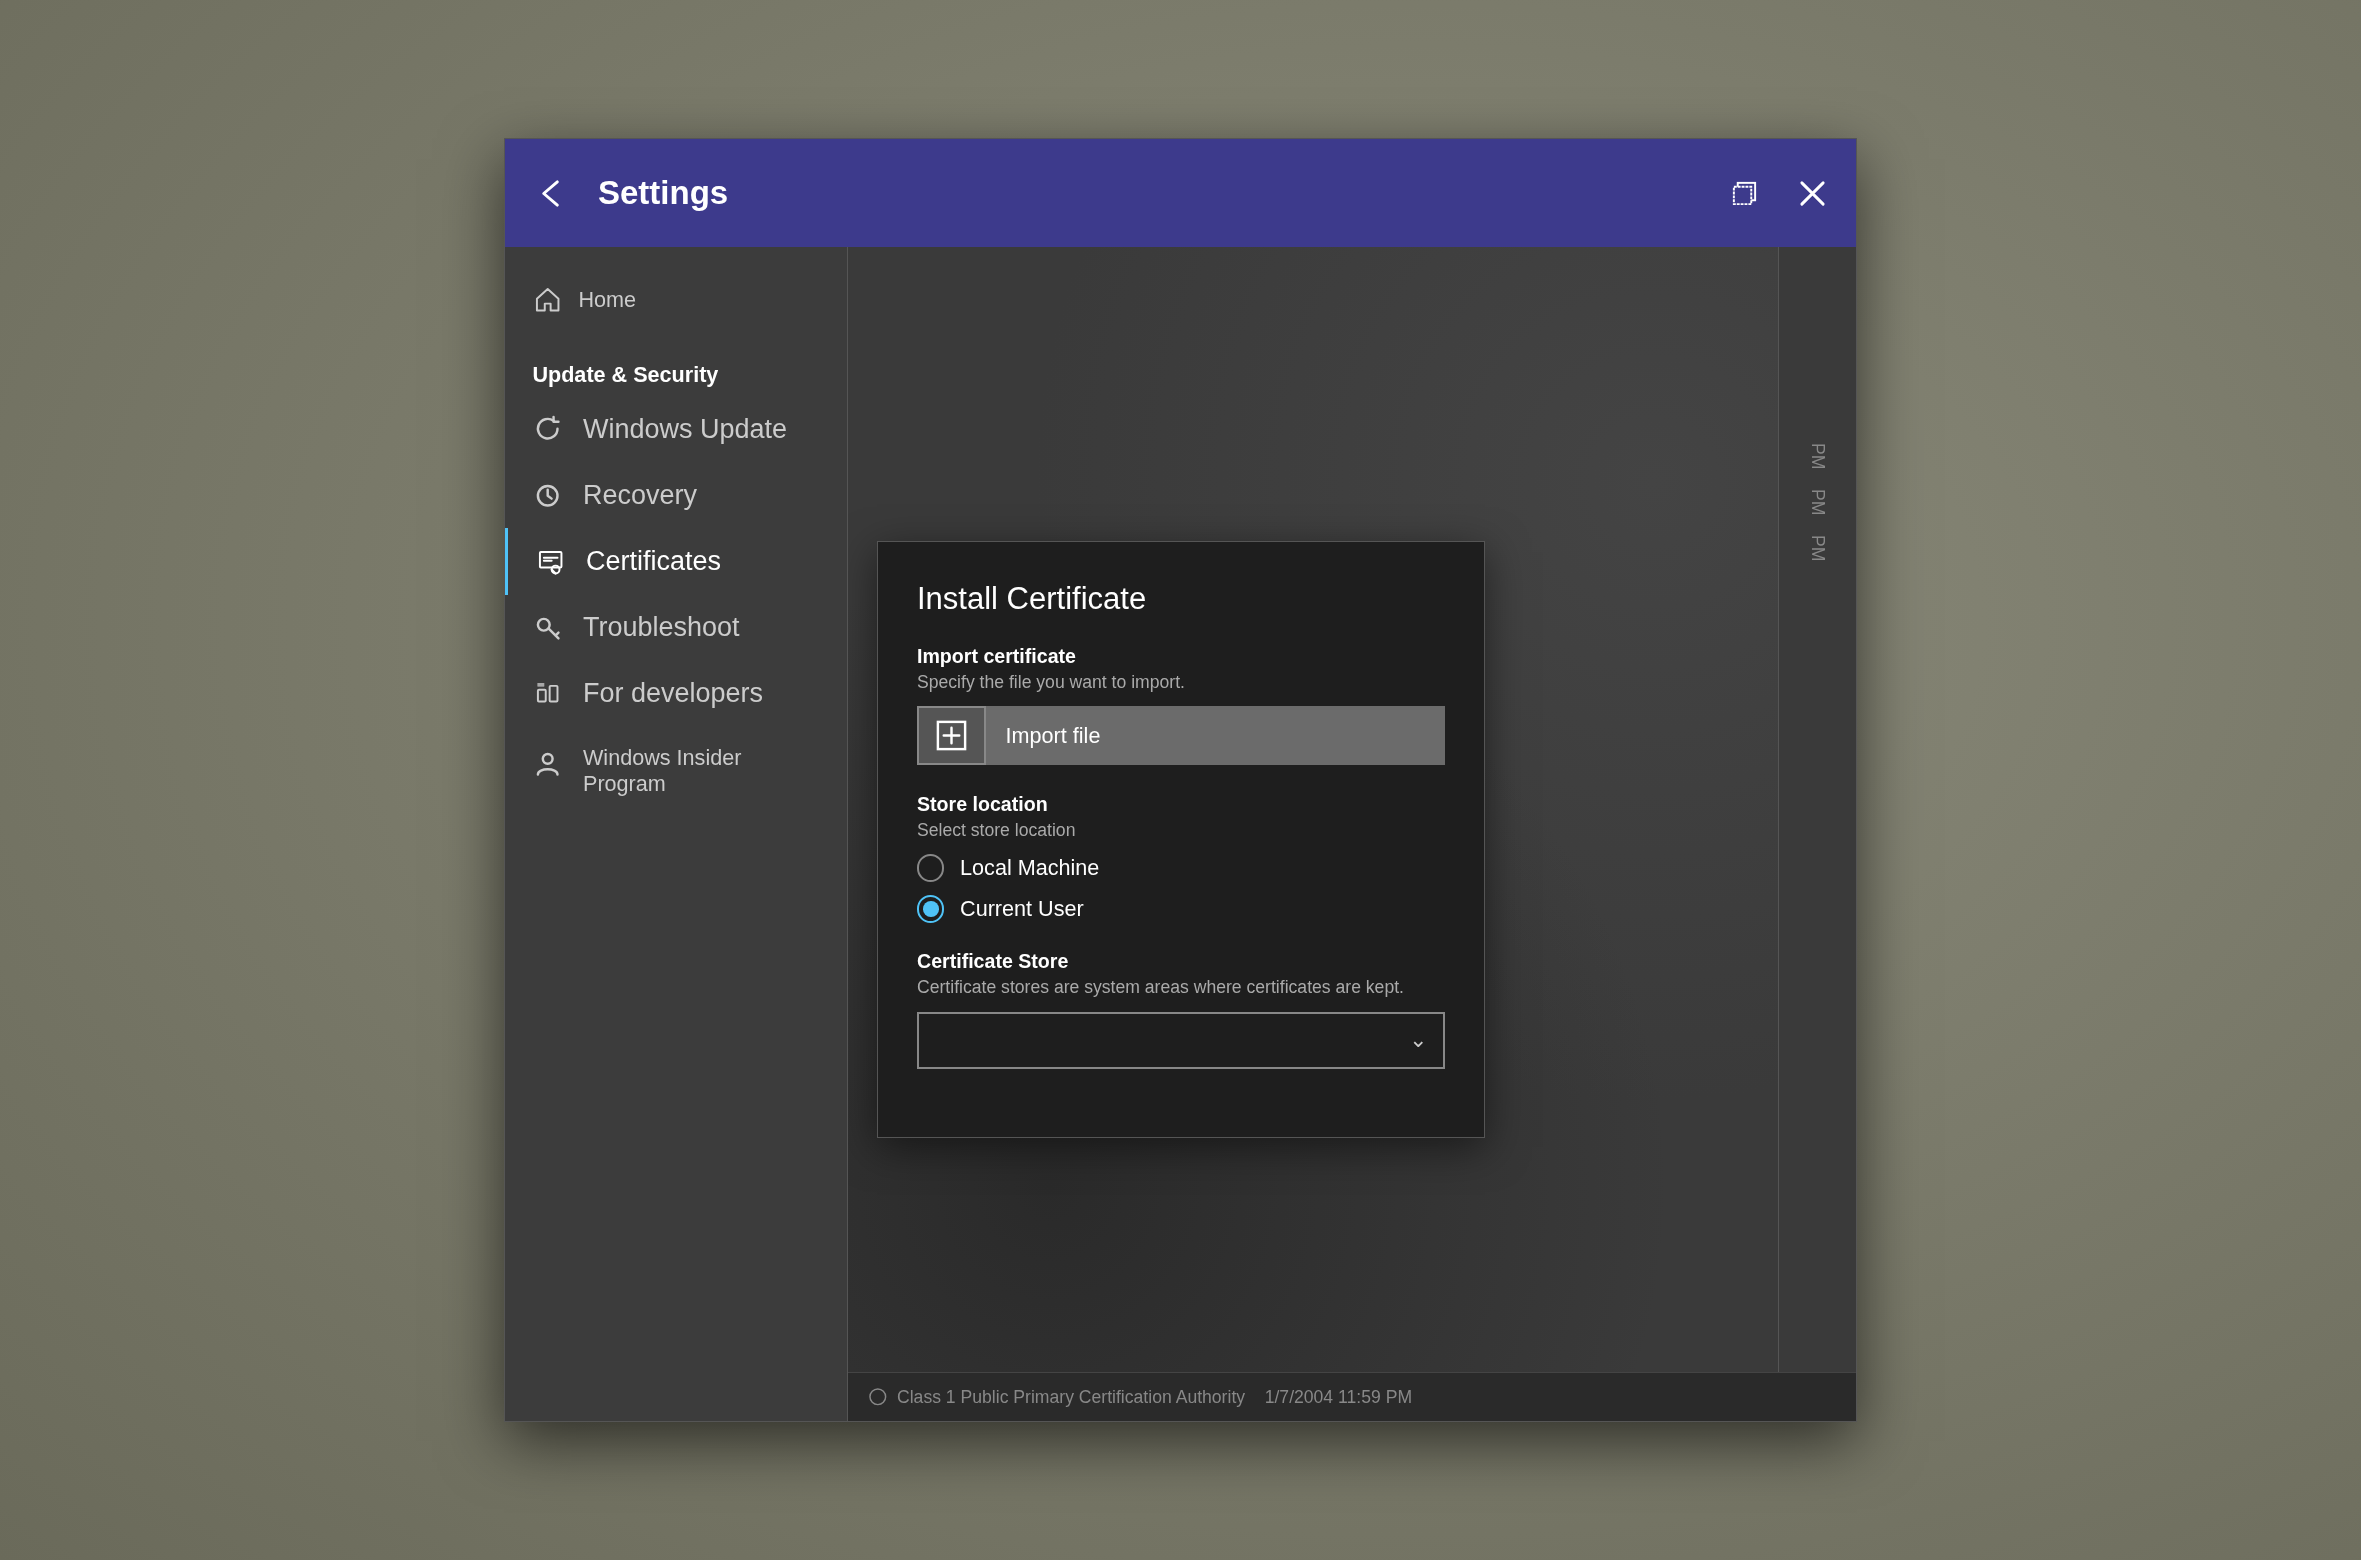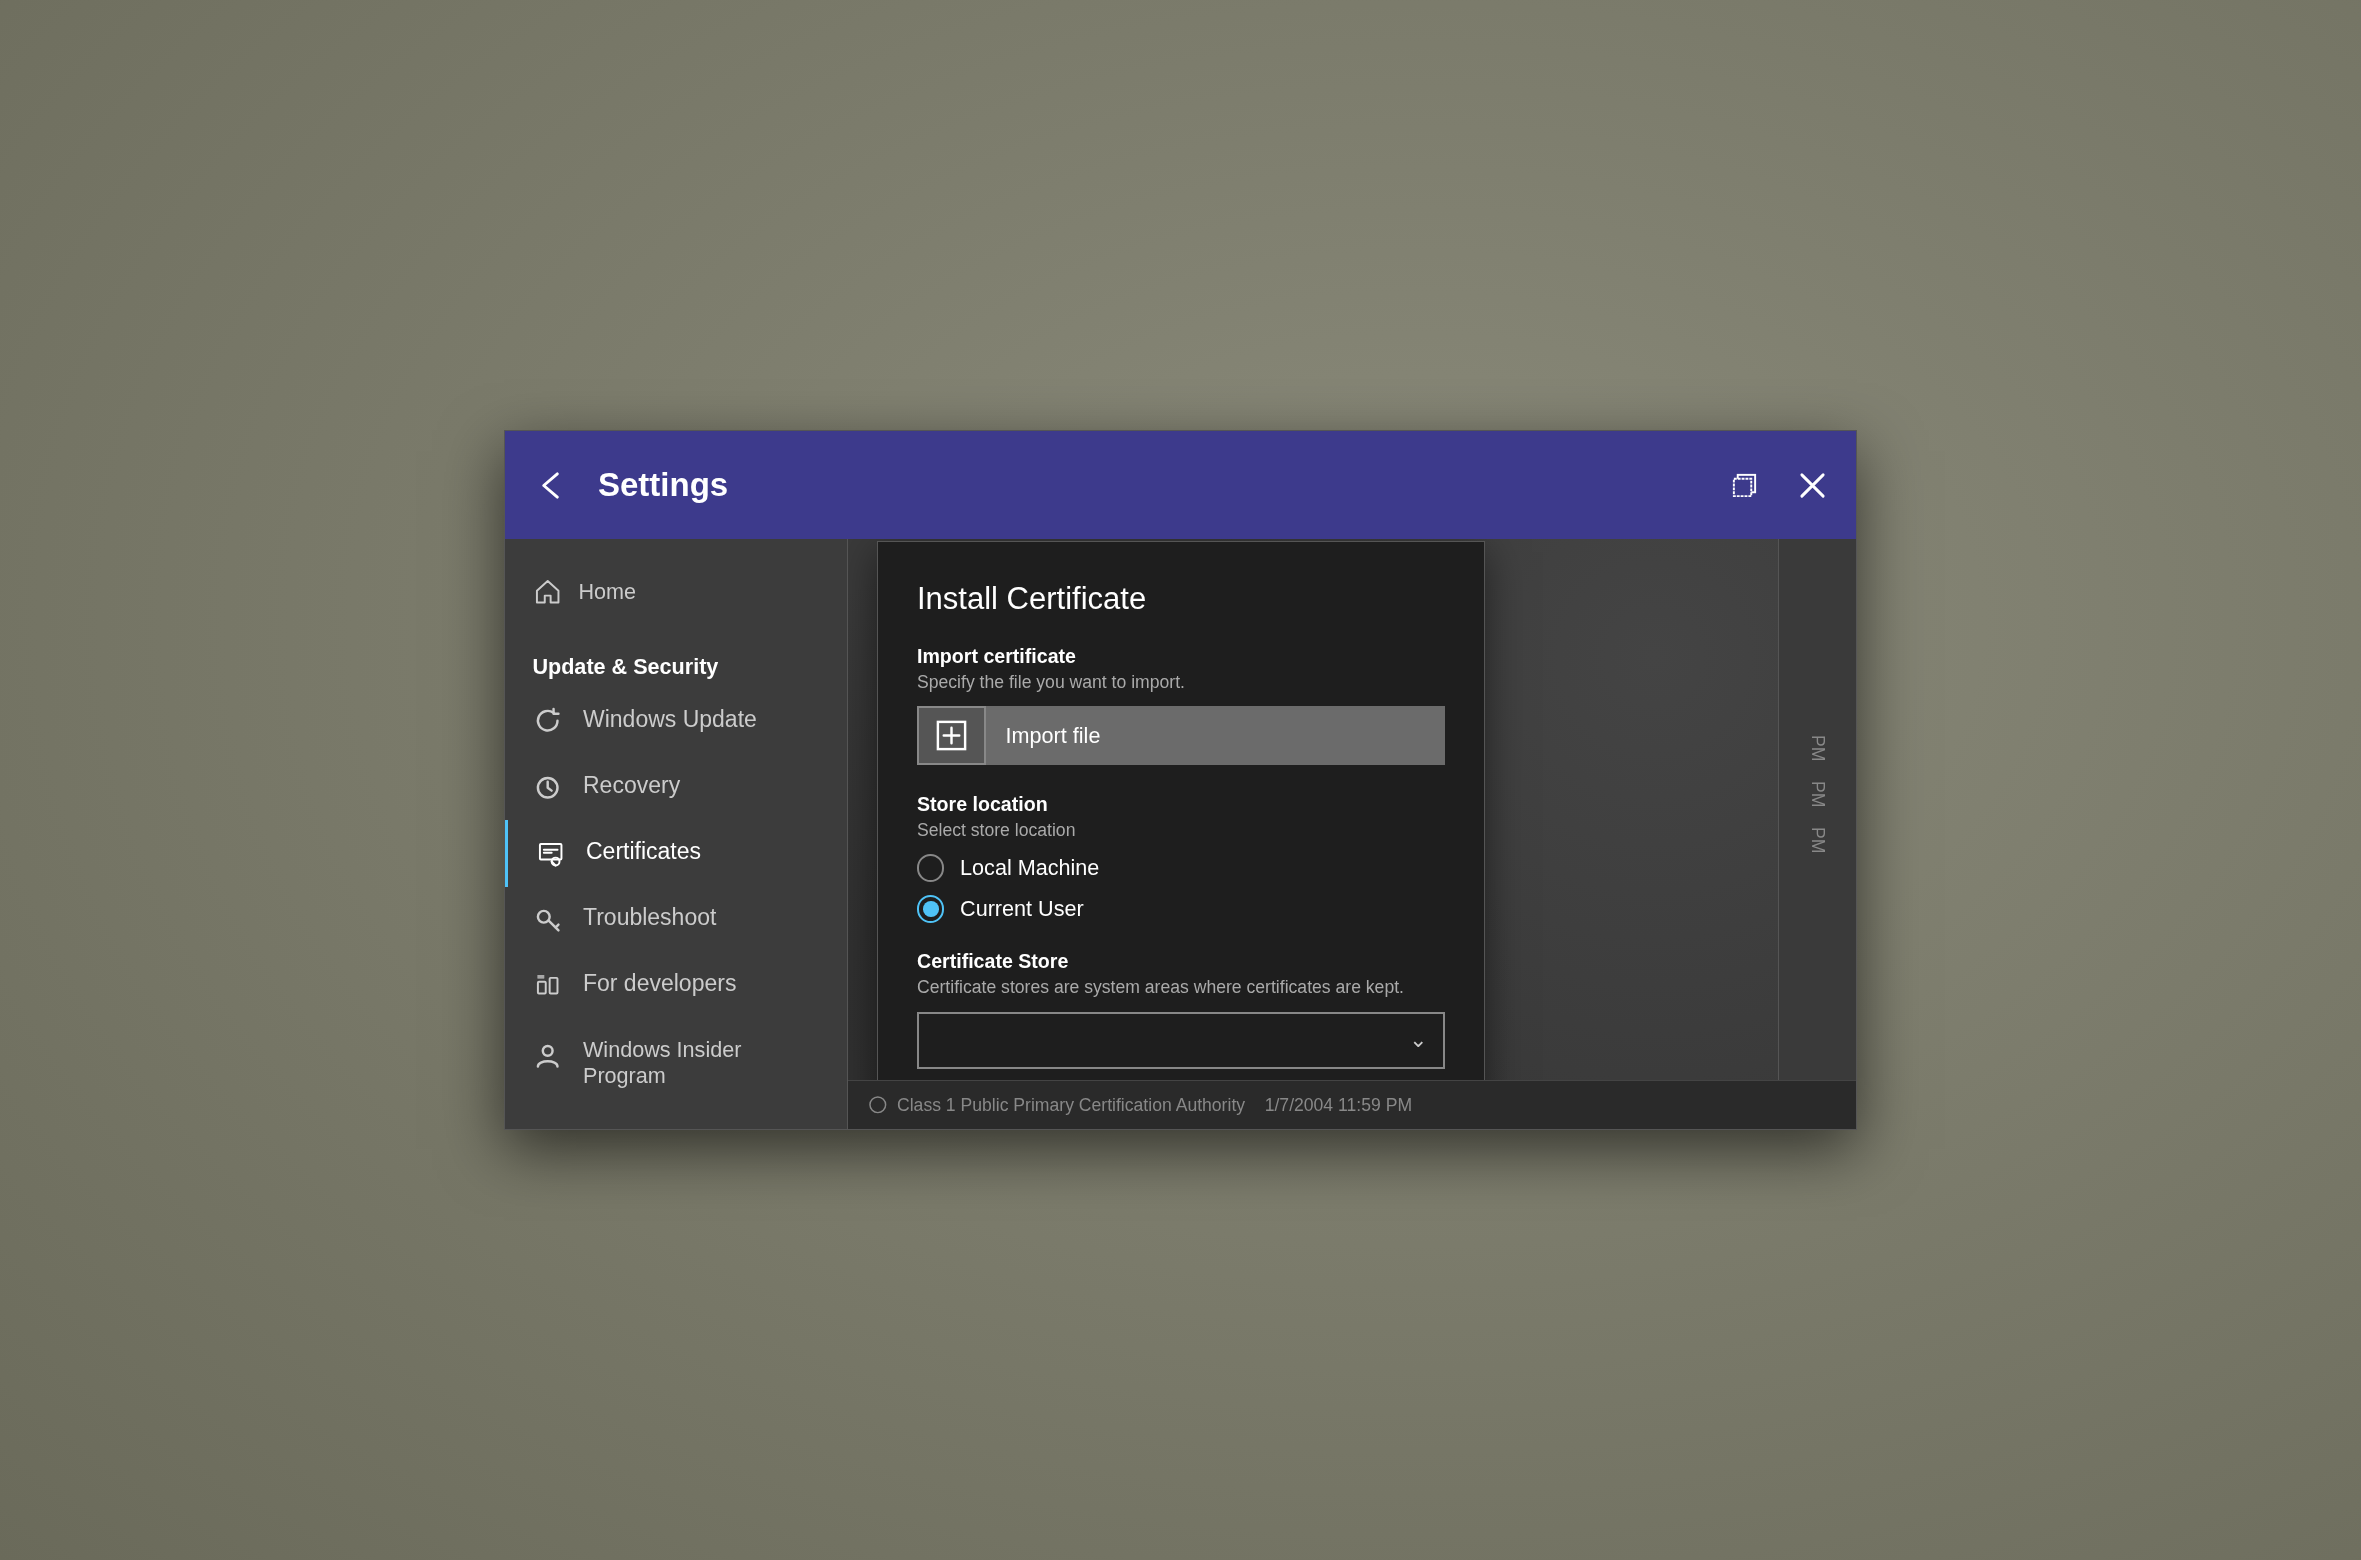--- a/index.html
+++ b/index.html
@@ -10,21 +10,21 @@
       background: #7a7a6e;
       font-family: 'Segoe UI', Arial, sans-serif;
       display: flex;
       align-items: center;
       justify-content: center;
       background-image: radial-gradient(ellipse at 60% 40%, #8a8a7a 0%, #6a6a5a 100%);
     }
 
     .window {
       width: 1353px;
-      height: 700px;
+      height: 1284px;
       background: #2d2d2d;
       border: 1px solid #555;
       display: flex;
       flex-direction: column;
       box-shadow: 0 19.6px 59px rgba(0,0,0,0.6);
     }
 
     
     .titlebar {
       background: #3d3a8c;
@@ -81,25 +81,25 @@
     .sidebar {
       width: 343px;
       background: #3c3c3c;
       padding-top: 19.6px;
       flex-shrink: 0;
       border-right: 1px solid #555;
     }
 
     .sidebar-item {
       display: flex;
-      align-items: flex-start;
+      align-items: flex-end;
       padding: 17.6px 27.4px;
       color: #ccc;
       cursor: pointer;
-      font-size: 23px;
+      font-size: 27px;
       gap: 19.6px;
       position: relative;
     }
 
     .sidebar-item.active {
       color: white;
       border-left: 3.9px solid #4fc3f7;
     }
 
     .sidebar-item.active .sidebar-icon {

